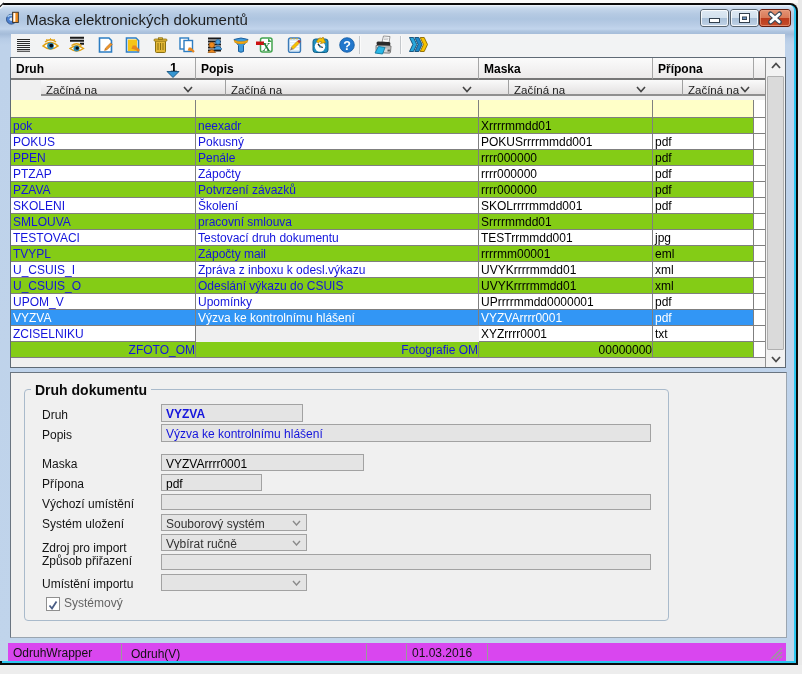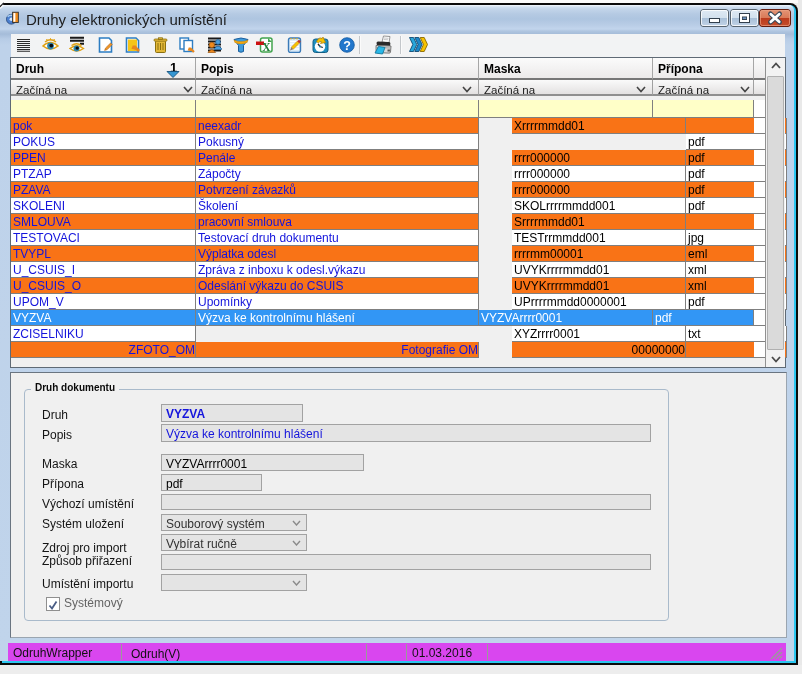--- a/index.html
+++ b/index.html
@@ -18,43 +18,43 @@
 
 #toolbar{left:11px;top:34px;width:774px;height:23px;background:#f2f3f4;}
 
 #grid{left:10px;top:57px;width:776px;height:311px;background:#f0f0f0;border:1px solid #5f6a75;box-sizing:border-box;}
 #grid .in{position:absolute;box-sizing:border-box;overflow:hidden;white-space:nowrap;}
 #ghead{left:0;top:0;width:754px;height:22px;}
 .hcell{top:0;height:22px;background:linear-gradient(#fbfbfb,#eceaea);border-right:1px solid #a6a6a6;border-bottom:2px solid #777;
  font-weight:bold;font-size:12px;color:#000;padding:4px 0 0 5px;}
 #gfilter{left:0;top:22px;width:754px;height:20px;}
 .fcell{top:0;height:16px;background:linear-gradient(#fafafa,#e3e1e1);border-right:1px solid #a0a0a0;border-bottom:2px solid #8f8f8f;
- font-size:11.5px;color:#1a1a1a;padding:4px 0 0 5px;}
+ font-size:11.5px;color:#1a1a1a;padding:4px 0 0 5px;margin-left:30px;}
 #gyellow{left:0;top:42px;width:754px;height:18px;}
 .ycell{top:0;height:18px;background:#ffffc8;border-right:1px solid #808080;border-bottom:1px solid #7f7f7f;}
 .row{left:0;width:754px;height:16px;position:absolute;font-size:12px;}
 .row span{position:absolute;box-sizing:border-box;top:0;height:16px;border-right:1px solid #7f7f7f;border-bottom:1px solid #7f7f7f;padding:1px 0 0 2px;overflow:hidden;white-space:nowrap;}
 .c1{left:0;width:185px;}
 .c2{left:185px;width:283px;}
 .c3{left:468px;width:174px;}
 .c4{left:642px;width:101px;}
 .c5{left:743px;width:11px;border-right:none !important;}
 .rw span{background:#fff;}
-.rb span{background:#f97316;}
+.rb span{background:#84cc16;}
 .rw .c5,.rb .c5{background:#fff;}
 .rw .c1,.rw .c2,.rb .c1,.rb .c2{color:#1414dc;}
-.rw .c3,.rw .c4,.rb .c3,.rb .c4{color:#000;margin-left:33px;}
+.rw .c3,.rw .c4,.rb .c3,.rb .c4{color:#000;}
 .sel span{background:#3296f5;color:#fff;}
 .sel .c5{background:#fff;}
 
 #vsb{left:754px;top:0;width:20px;height:309px;background:#f2f2f2;border-left:1px solid #919191;box-sizing:border-box;}
 
 #panel{left:10px;top:372px;width:775px;height:264px;background:#f0f0f0;border:1px solid #6a7581;border-bottom-color:#9aa5b0;border-right-color:#9aa5b0;}
 #gbox{left:13px;top:16px;width:643px;height:230px;border:1px solid #a9bacb;border-radius:4px;}
-#gboxlbl{left:6px;top:-8px;background:#f0f0f0;padding:0 4px;font-size:10px;font-weight:bold;color:#0a0a0a;}
+#gboxlbl{left:6px;top:-8px;background:#f0f0f0;padding:0 4px;font-size:14px;font-weight:bold;color:#0a0a0a;}
 .flabel{position:absolute;left:31px;font-size:12px;color:#141414;}
 .finput{position:absolute;left:150px;background:#e4e4e4;border:1px solid #a2a2a2;font-size:12px;color:#000;
  padding:2px 0 0 4px;overflow:hidden;white-space:nowrap;box-sizing:border-box;}
 .combo{color:#333 !important;}
 .combo .arr{position:absolute;right:5px;top:5px;}
 #chk{left:35px;top:224px;width:12px;height:12px;background:#fff;border:1px solid #8f8f8f;}
 #chklbl{left:53px;top:223px;font-size:12px;color:#646464;}
 
 #sbar{left:8px;top:643px;width:778px;height:18px;background:#d946ef;font-size:12px;color:#111;}
 .ssep{position:absolute;top:1px;height:16px;width:1px;background:#9a9a9a;}
@@ -74,21 +74,21 @@
   <path d="M-0.5 7.5 L4 3" stroke="#1a1a1a" stroke-width="1.6" fill="none"></path>
   <path d="M0 8.6 L3.5 5" stroke="#f4f7fa" stroke-width="1.5" fill="none"></path>
 </svg>
 <svg class="abs" style="left:6px;top:11px;" width="14" height="14" viewBox="0 0 17 17">
   <circle cx="6.5" cy="10" r="6" fill="#4b7fd0" stroke="#1d3a66" stroke-width="0.8"></circle>
   <circle cx="6.5" cy="10" r="2.2" fill="#d8e8f8"></circle>
   <path d="M2 7 A6 6 0 0 1 11.5 8.5" fill="none" stroke="#a6cdf2" stroke-width="1.8"></path>
   <rect x="8" y="1.5" width="7" height="12.5" fill="#ef8c1e" stroke="#333" stroke-width="1.1"></rect>
   <rect x="9" y="2.5" width="2.4" height="10.5" fill="#fff"></rect>
 </svg>
-<div class="abs" id="titletext">Druhy elektronických umístění</div>
+<div class="abs" id="titletext">Maska elektronických dokumentů</div>
 <svg class="abs wbtn" style="left:700px;" width="29" height="18" viewBox="0 0 29 18">
   <defs>
       <linearGradient id="bg1" x1="0" y1="0" x2="0" y2="1">
     <stop offset="0" stop-color="#dfeaf4"></stop>
         <stop offset="0.48" stop-color="#d3e1ee"></stop>
     <stop offset="0.5" stop-color="#a8bfd7"></stop>
         <stop offset="1" stop-color="#c3d5e8"></stop>
   </linearGradient>
     </defs>
   <rect x="0.5" y="0.5" width="28" height="17" rx="2.5" fill="url(#bg1)" stroke="#57646f"></rect>
@@ -257,20 +257,21 @@
  <div class="row rb" style="top:60px;">
       <span class="c1">pok</span>
       <span class="c2">neexadr</span>
       <span class="c3">Xrrrrmmdd01</span>
       <span class="c4"></span>
       <span class="c5"></span>
     </div>
  <div class="row rw" style="top:76px;">
       <span class="c1">POKUS</span>
       <span class="c2">Pokusný</span>
+      <span class="c3">POKUSrrrrmmdd001</span>
       <span class="c4">pdf</span>
       <span class="c5"></span>
     </div>
  <div class="row rb" style="top:92px;">
       <span class="c1">PPEN</span>
       <span class="c2">Penále</span>
       <span class="c3">rrrr000000</span>
       <span class="c4">pdf</span>
       <span class="c5"></span>
     </div>
@@ -304,21 +305,21 @@
     </div>
  <div class="row rw" style="top:172px;">
       <span class="c1">TESTOVACI</span>
       <span class="c2">Testovací druh dokumentu</span>
       <span class="c3">TESTrrmmdd001</span>
       <span class="c4">jpg</span>
       <span class="c5"></span>
     </div>
  <div class="row rb" style="top:188px;">
       <span class="c1">TVYPL</span>
-      <span class="c2">Výplatka odesl</span>
+      <span class="c2">Zápočty mail</span>
       <span class="c3">rrrrmm00001</span>
       <span class="c4">eml</span>
       <span class="c5"></span>
     </div>
  <div class="row rw" style="top:204px;">
       <span class="c1">U_CSUIS_I</span>
       <span class="c2">Zpráva z inboxu k odesl.výkazu</span>
       <span class="c3">UVYKrrrrmmdd01</span>
       <span class="c4">xml</span>
       <span class="c5"></span>

